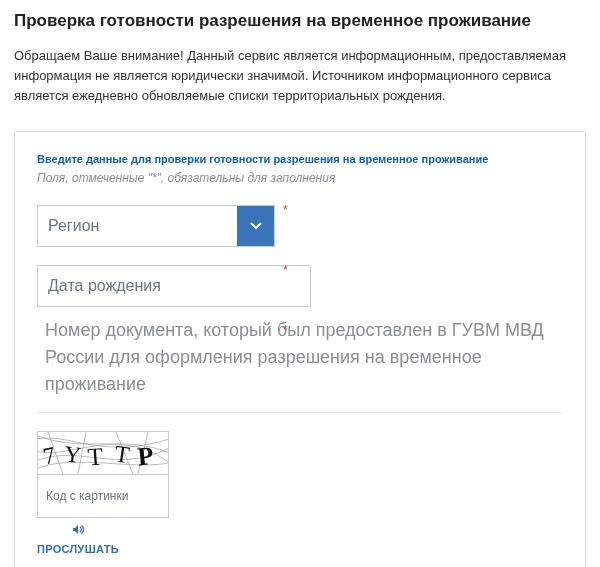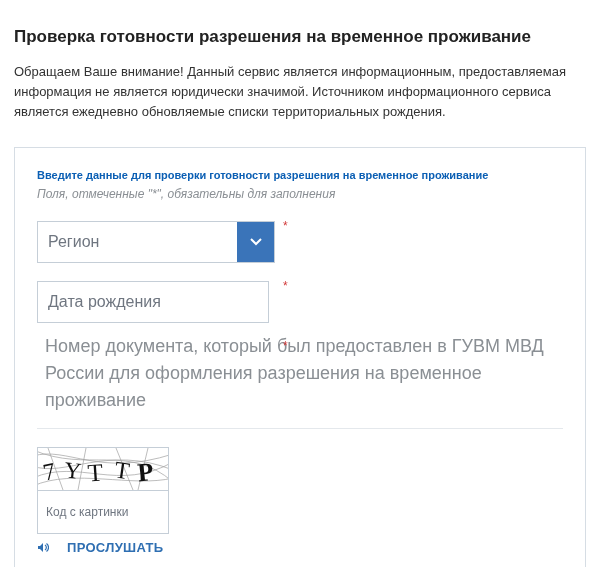--- a/index.html
+++ b/index.html
@@ -8,21 +8,20 @@
     background: #ffffff;
     color: #222;
     width: 600px;
     padding: 10px 14px;
   }
   h1 {
     font-size: 17px;
     font-weight: bold;
     margin-bottom: 14px;
     line-height: 1.3;
-    margin-top: 16px;
   }
   .intro {
     font-size: 13px;
     line-height: 1.55;
     color: #333;
     margin-bottom: 24px;
   }
   .form-box {
     border: 1px solid #d6dde4;
     padding: 20px 22px 10px 22px;
@@ -41,21 +40,21 @@
     margin-bottom: 20px;
   }
   .field-row {
     position: relative;
     margin-bottom: 18px;
   }
   .field-wrap {
     position: relative;
     display: flex;
     align-items: stretch;
-    width: 232px;
+    width: 274px;
     border: 1px solid #c5ced7;
   }
   .field-input {
     border: none;
     outline: none;
     font-size: 16px;
     color: #222;
     padding: 11px 10px;
     width: 100%;
     background: #fff;
@@ -113,27 +112,28 @@
     font-size: 12px;
     color: #222;
     padding: 14px 8px;
     width: 100%;
     font-family: inherit;
   }
   .captcha-input::placeholder { color: #6f7680; }
   .listen-link {
     display: inline-flex;
     align-items: center;
-    gap: 18px;
+    gap: 8px;
     color: #2f6fb2;
-    font-size: 13px;
+    font-size: 11px;
     font-weight: bold;
     letter-spacing: 0.3px;
     margin-top: 6px;
     cursor: pointer;
+    flex-direction: column;
   }
   .listen-link svg { display: block; }
 </style>
 </head>
 <body>
 
 <h1>Проверка готовности разрешения на временное проживание</h1>
 
 <p class="intro">Обращаем Ваше внимание! Данный сервис является информационным, предоставляемая информация не является юридически значимой. Источником информационного сервиса является ежедневно обновляемые списки территориальных рождения.</p>
 

